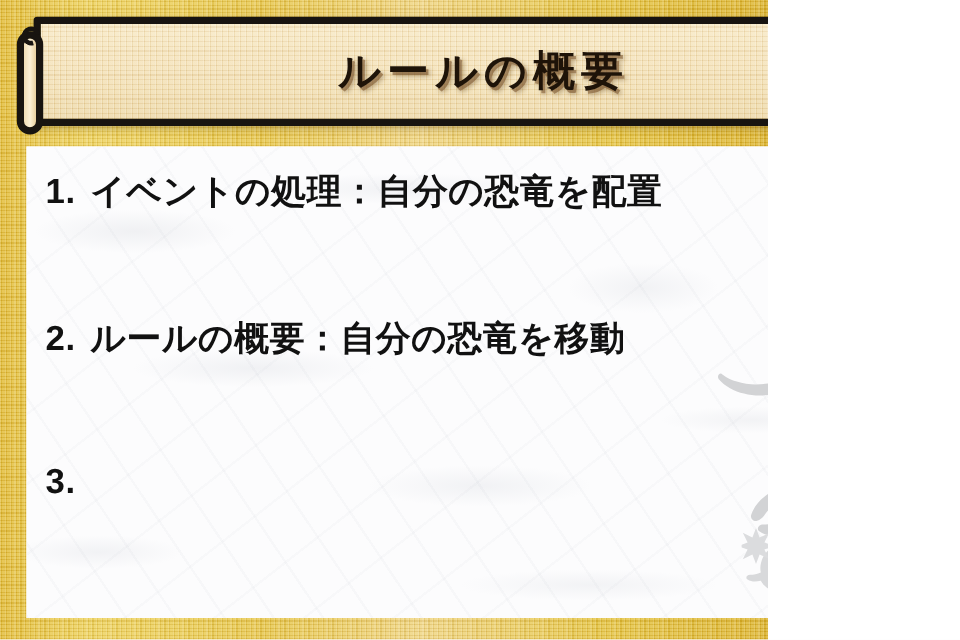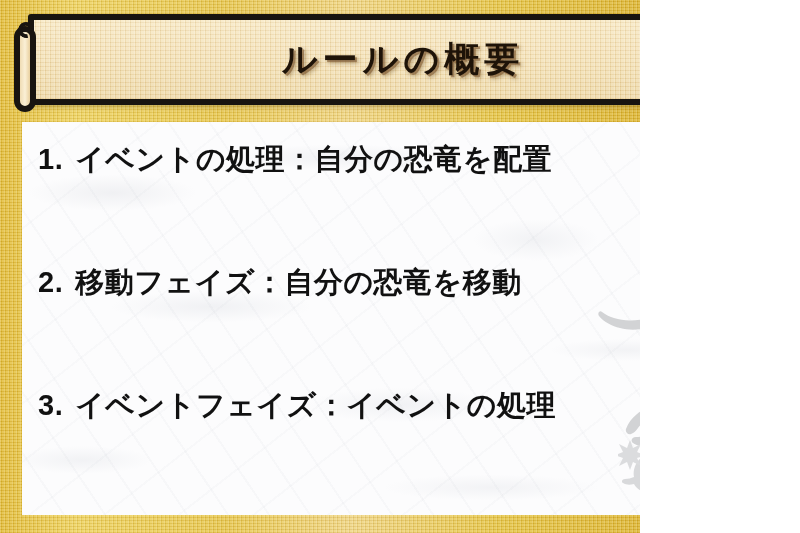--- a/index.html
+++ b/index.html
@@ -157,24 +157,23 @@
 
     <div class="rules" style="left:16px;top:18px;">
 
       <div class="rule-item">
         <span class="rule-num">1.</span>
         <span class="rule-text">イベントの処理：自分の恐竜を配置</span>
       </div>
 
       <div class="rule-item">
         <span class="rule-num">2.</span>
-        <span class="rule-text">移動フェイズ：自分の恐竜を移動</span>
+        <span class="rule-text">ルールの概要：自分の恐竜を移動</span>
       </div>
 
       <div class="rule-item">
         <span class="rule-num">3.</span>
-        <span class="rule-text">イベントフェイズ：イベントの処理</span>
       </div>
 
     </div>
   </div>
 
 </div>
 
 </body></html>

